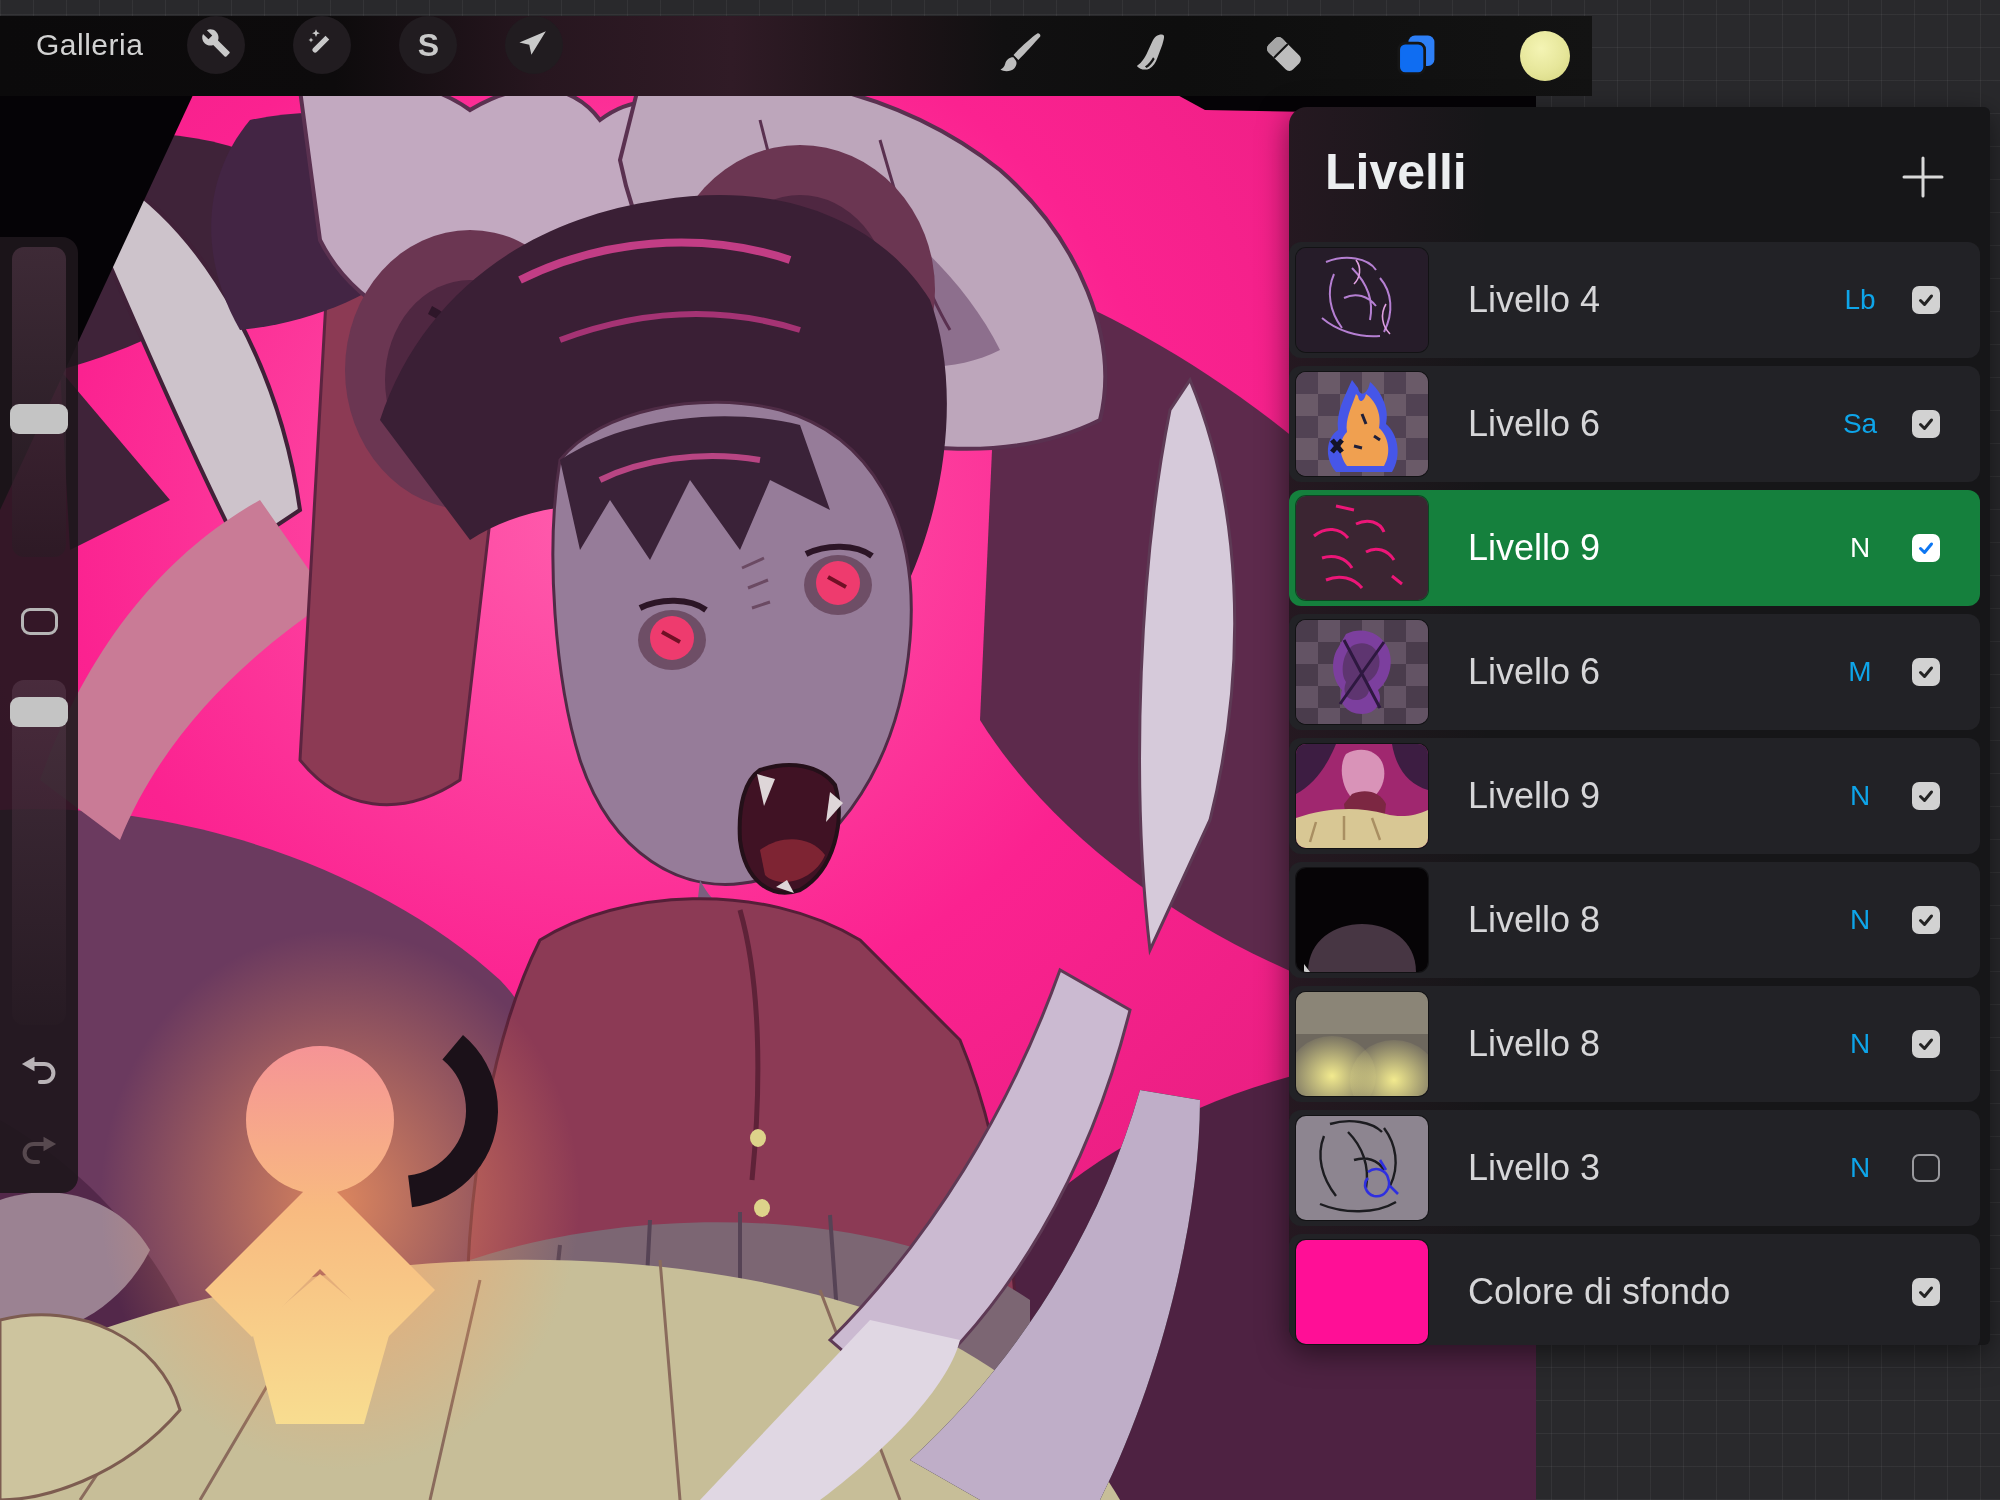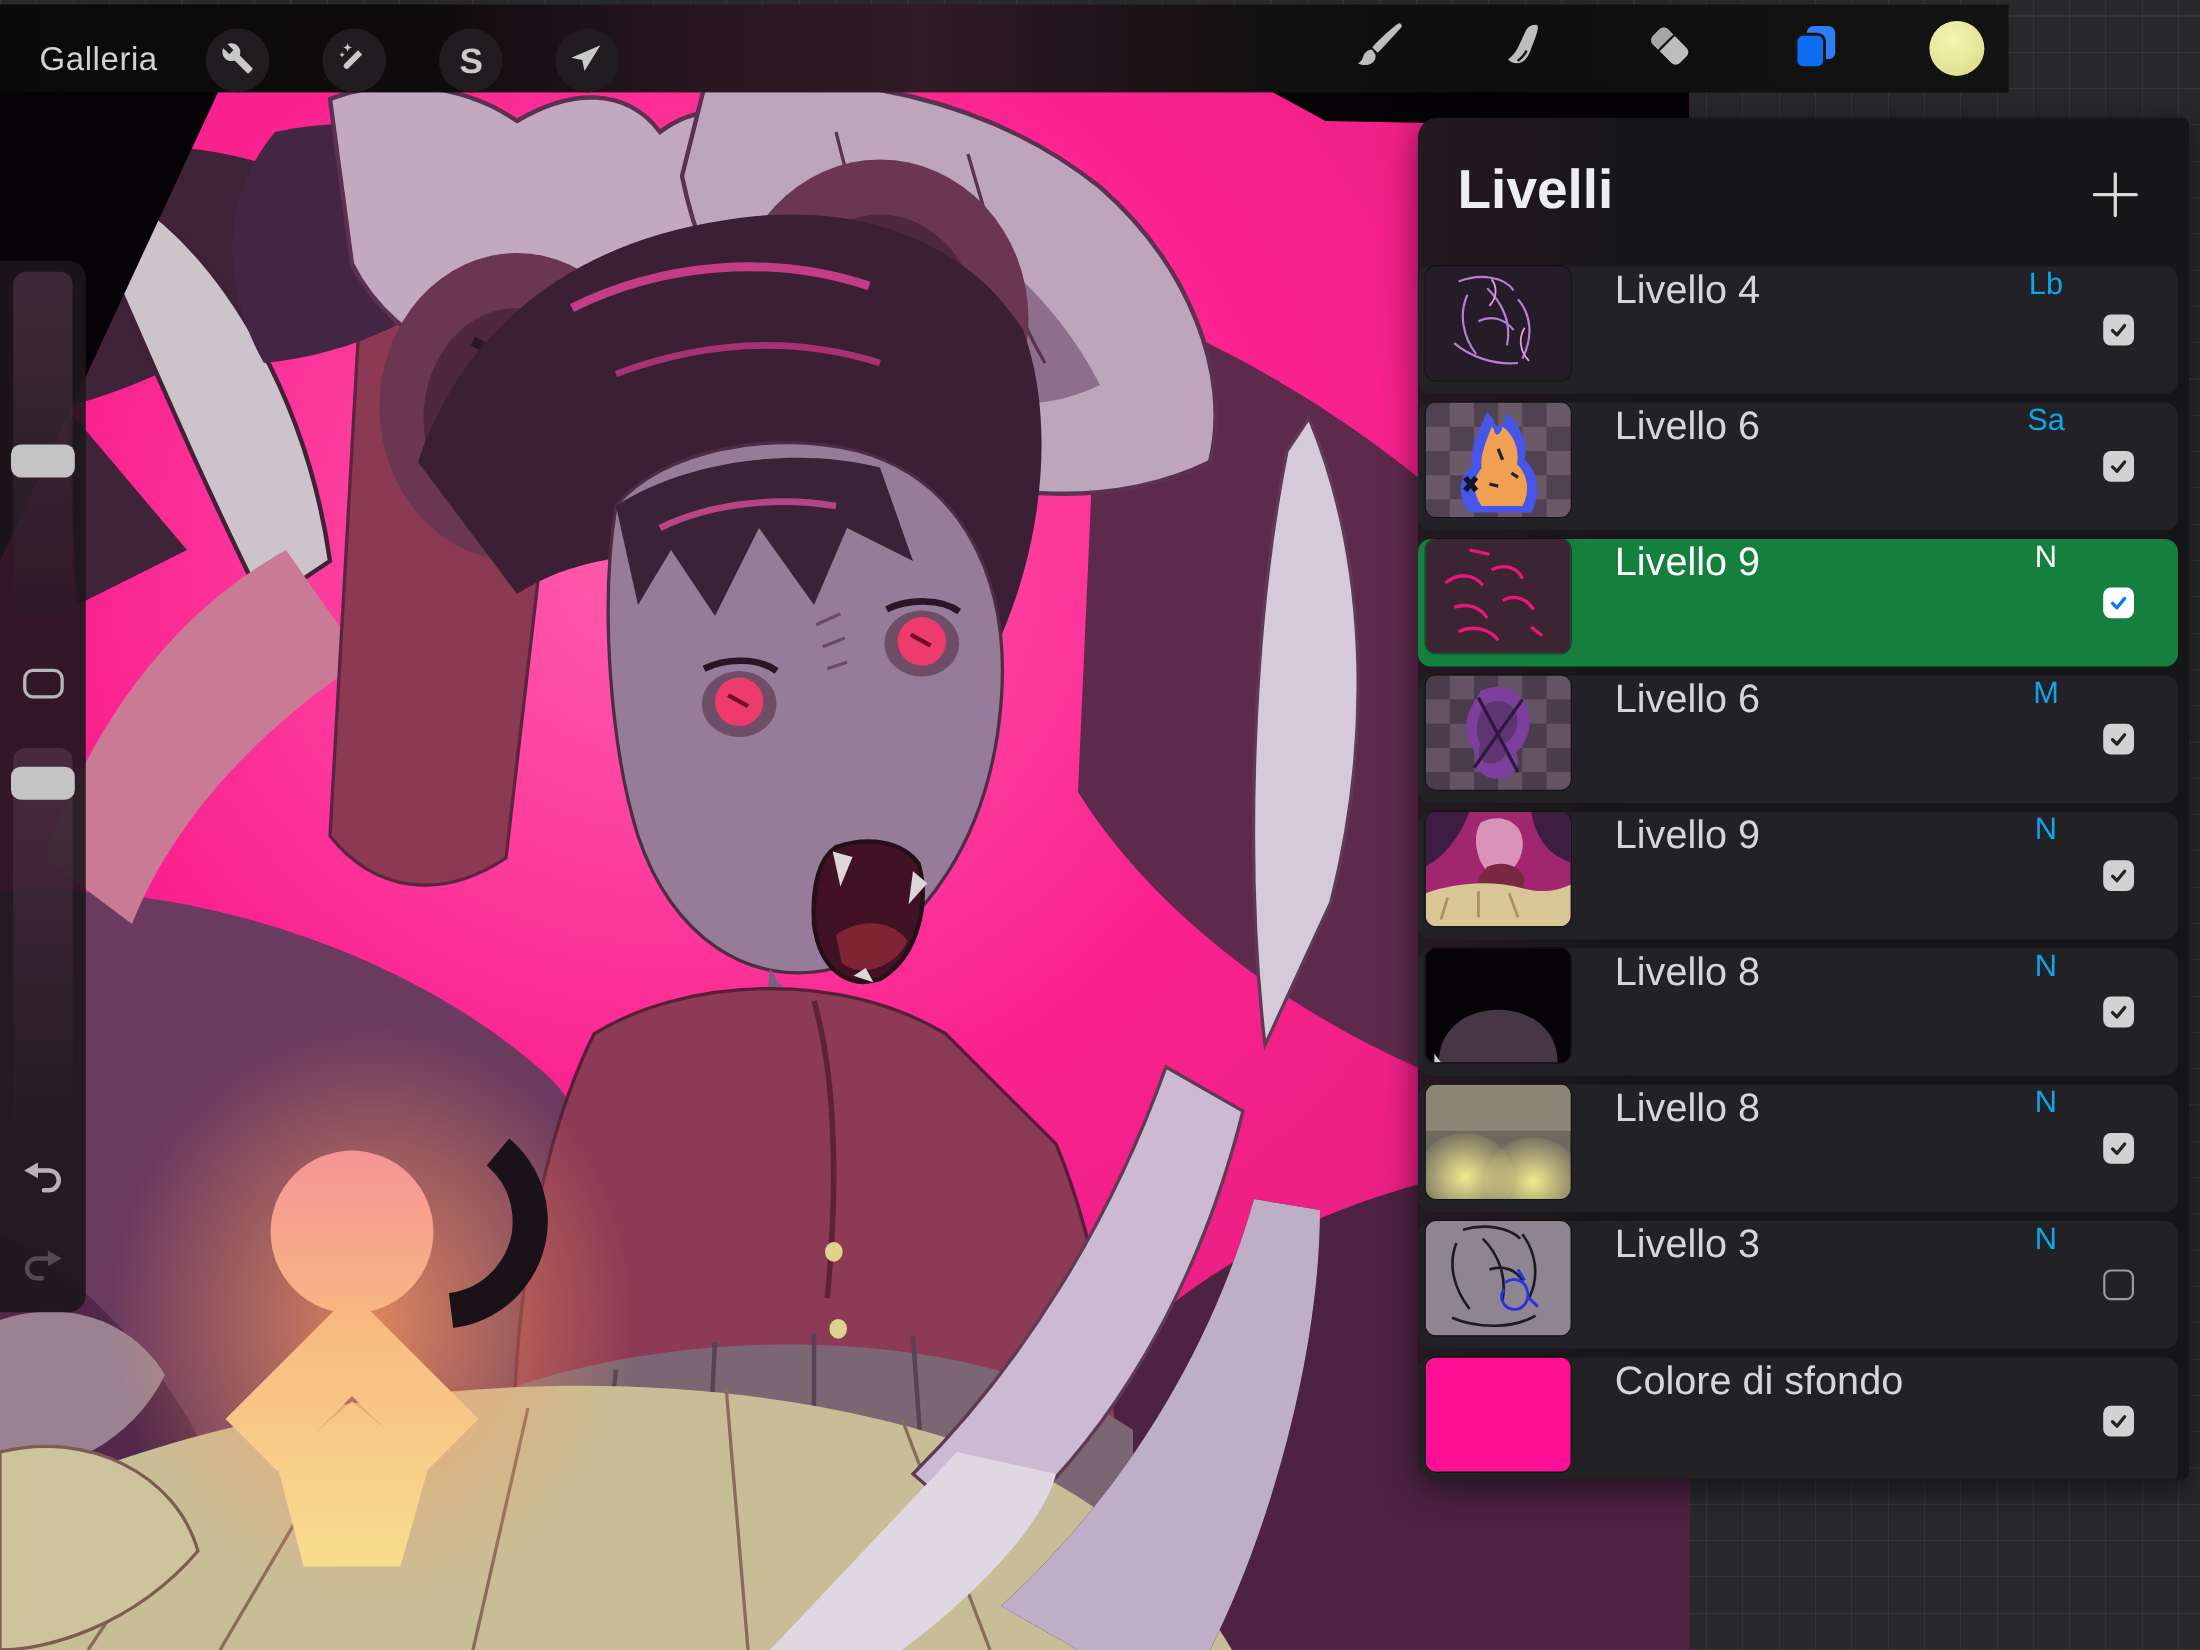--- a/index.html
+++ b/index.html
@@ -5,23 +5,23 @@
   html,body{margin:0;padding:0;background:#111;}
   *{box-sizing:border-box;font-family:"Liberation Sans",sans-serif;}
   #stage{position:relative;width:2000px;height:1500px;overflow:hidden;
     background-color:#29292c;
     background-image:
       repeating-linear-gradient(0deg, rgba(255,255,255,0.05) 0 1px, transparent 1px 33px),
       repeating-linear-gradient(90deg, rgba(255,255,255,0.05) 0 1px, transparent 1px 33px);}
   
   #canvas-art{position:absolute;left:0;top:80px;width:1536px;height:1420px;}
   
-  #topbar{position:absolute;left:0;top:4px;width:1826px;height:80px;
+  #topbar{position:absolute;left:0;top:16px;width:1592px;height:80px;
     background:linear-gradient(90deg,#0b0a0b 0%,#0d0b0c 21%,#27161f 34%,#301b26 46%,#1c1317 57%,#111011 63%,#0e0e0e 74%,#131313 100%);
-    display:flex;align-items:flex-end;}
+    display:flex;align-items:flex-start;}
   .tb-left{display:flex;align-items:center;gap:0;}
   #gallery-btn{margin-left:36px;margin-right:44px;font-size:30px;color:#d2d2d2;letter-spacing:.5px;}
   .tool-circle{width:58px;height:58px;border-radius:50%;background:#211c20;display:flex;
     align-items:center;justify-content:center;margin-right:48px;}
   .tool-circle svg{width:30px;height:30px;}
   .tb-right{position:absolute;right:0;top:0;height:80px;display:flex;align-items:center;}
   .flat-tool{width:56px;height:56px;display:flex;align-items:center;justify-content:center;margin-right:76px;}
   .flat-tool svg{width:52px;height:52px;}
   #color-swatch{width:50px;height:50px;border-radius:50%;margin-right:22px;
     background:radial-gradient(circle at 42% 35%,#f4f4b4 0%,#e6e69a 55%,#d5d57f 100%);}
@@ -41,21 +41,21 @@
   #redo-btn{top:898px;}
   
   #layers-panel{position:absolute;left:1277px;top:107px;width:701px;height:1238px;
     background:#161618;border-radius:18px 6px 6px 18px;box-shadow:0 8px 30px rgba(0,0,0,.5);overflow:hidden;margin-left:12px;}
   #panel-tint{position:absolute;left:0;top:0;width:200px;height:100%;pointer-events:none;
     background:linear-gradient(90deg,rgba(170,45,110,.10),rgba(170,45,110,0));}
   #panel-header{position:relative;height:135px;}
   #panel-title{position:absolute;left:36px;top:36px;font-size:50px;font-weight:bold;color:#eceef0;}
   #add-layer-btn{position:absolute;left:608px;top:44px;width:52px;height:52px;}
   .layer-row{position:relative;width:691px;height:116px;margin-bottom:8px;border-radius:12px;
-    background:#222226;display:flex;align-items:flex-start;}
+    background:#222226;display:flex;align-items:center;}
   .layer-row.selected{background:#15803d;}
   .thumb{margin-left:7px;width:132px;height:104px;border-radius:10px;overflow:hidden;flex:0 0 auto;
     box-shadow:0 0 0 1px rgba(0,0,0,.45);}
   .thumb svg{display:block;width:132px;height:104px;}
   .layer-name{margin-left:40px;font-size:36px;color:#d6d6d8;}
   .layer-row.selected .layer-name,.layer-row.selected .blend-badge{color:#ffffff;}
   .blend-badge{position:absolute;left:541px;width:60px;text-align:center;font-size:28px;color:#0ea5e9;}
   .checkbox{position:absolute;left:623px;top:44px;width:28px;height:28px;border-radius:7px;
     background:#d2d2d2;display:flex;align-items:center;justify-content:center;}
   .checkbox svg{width:18px;height:18px;}

